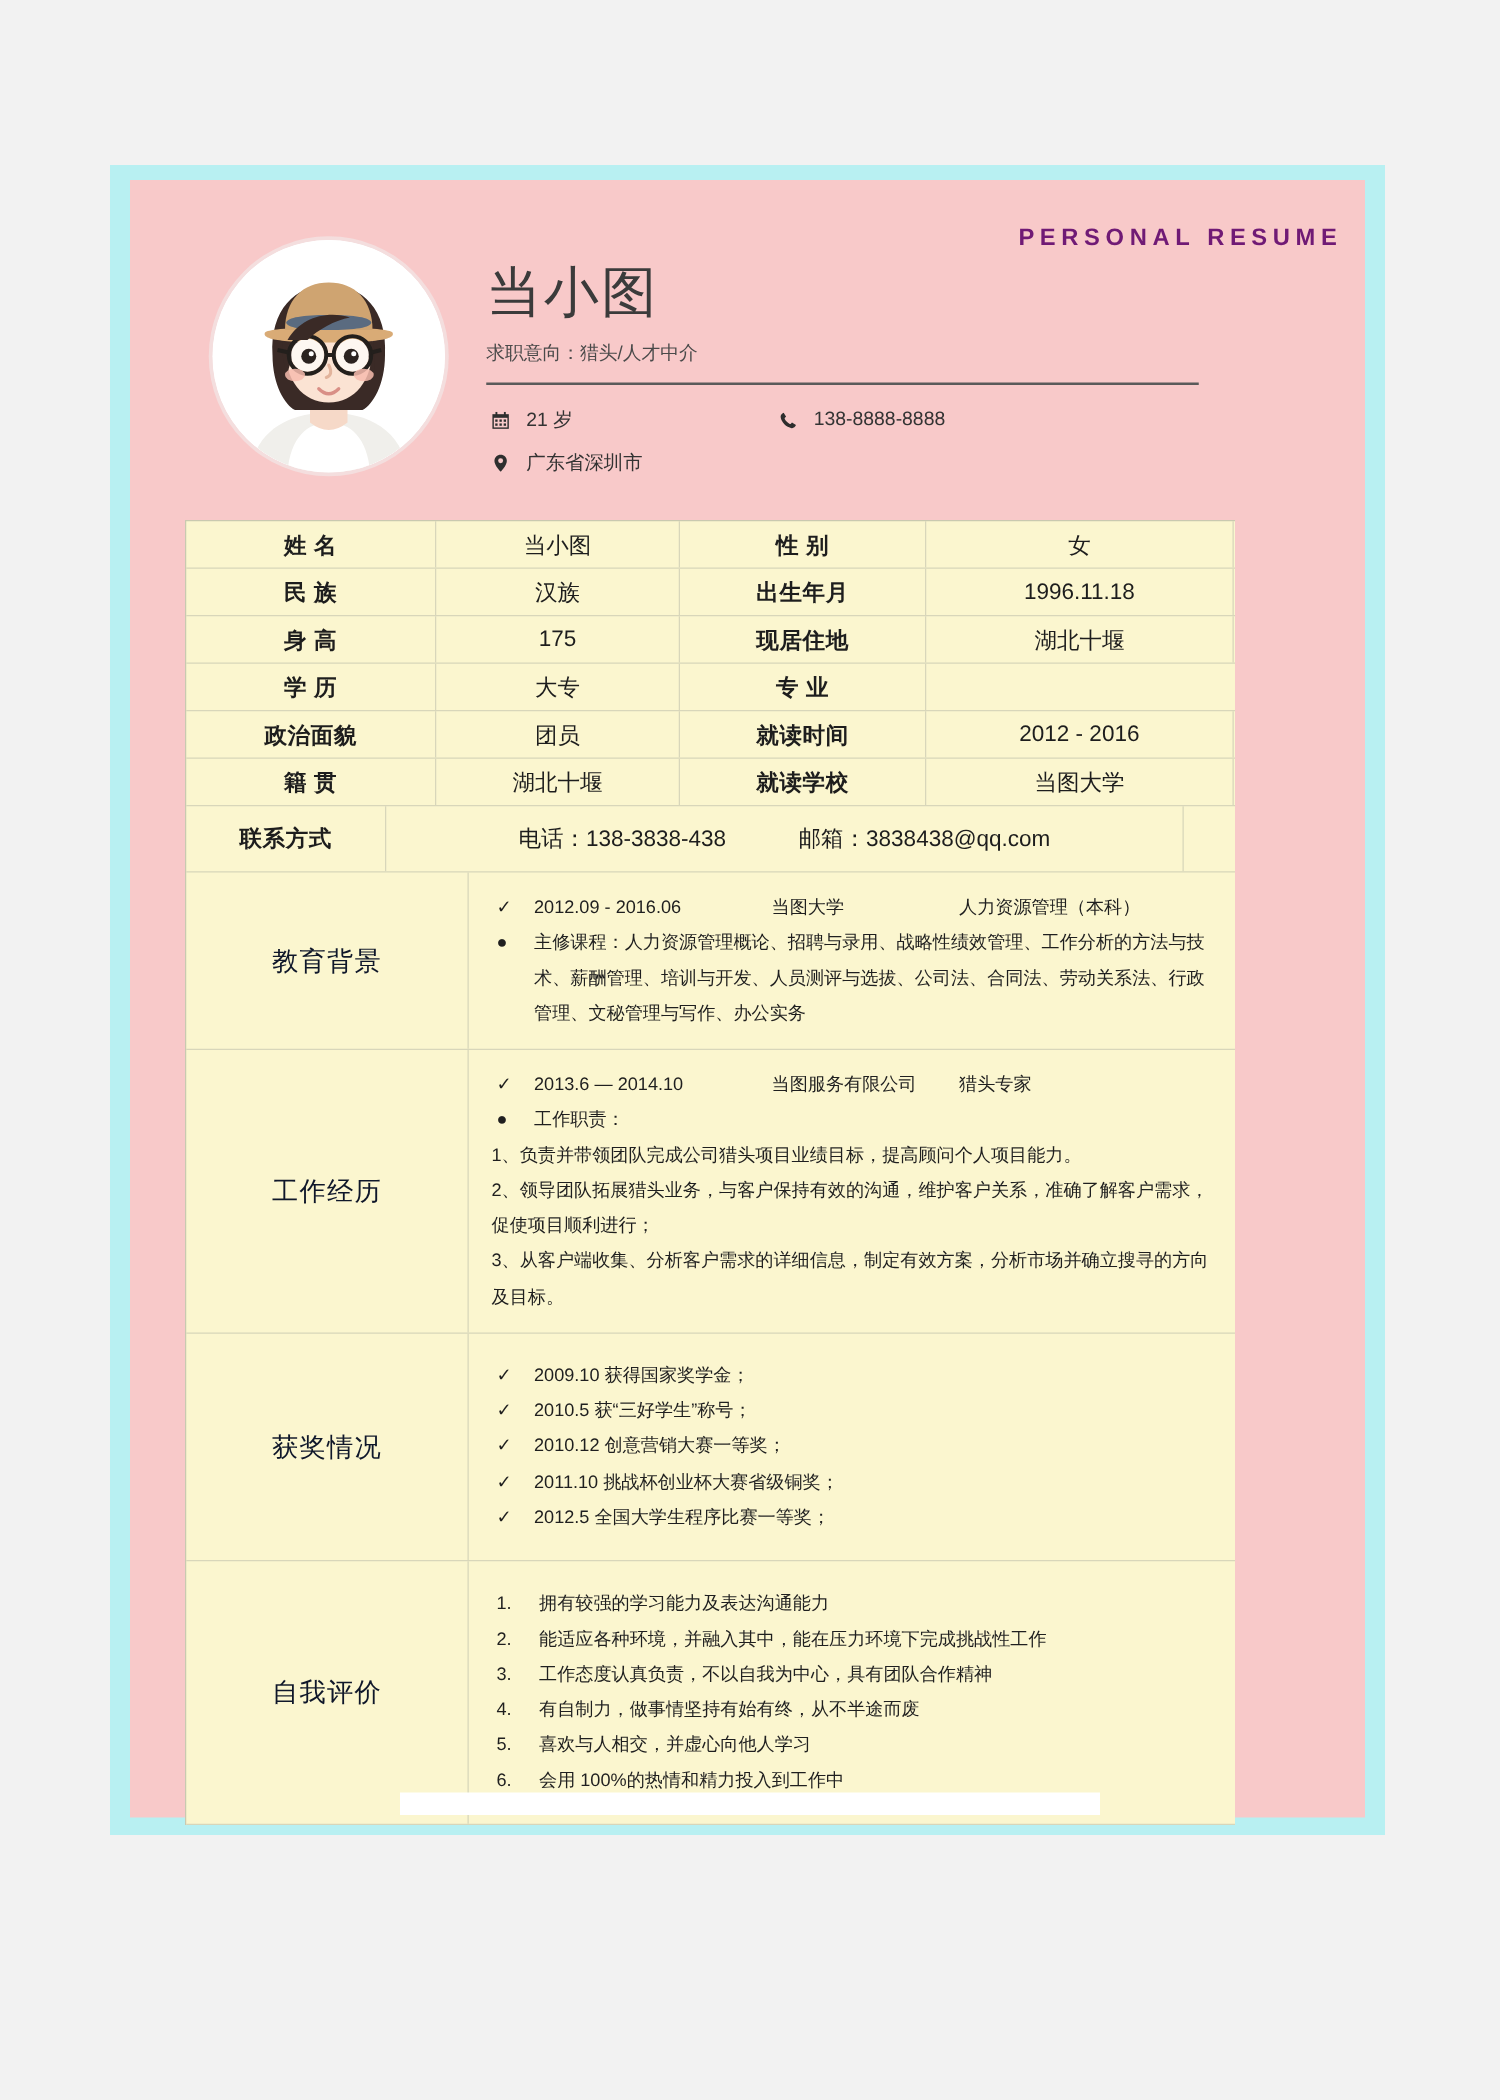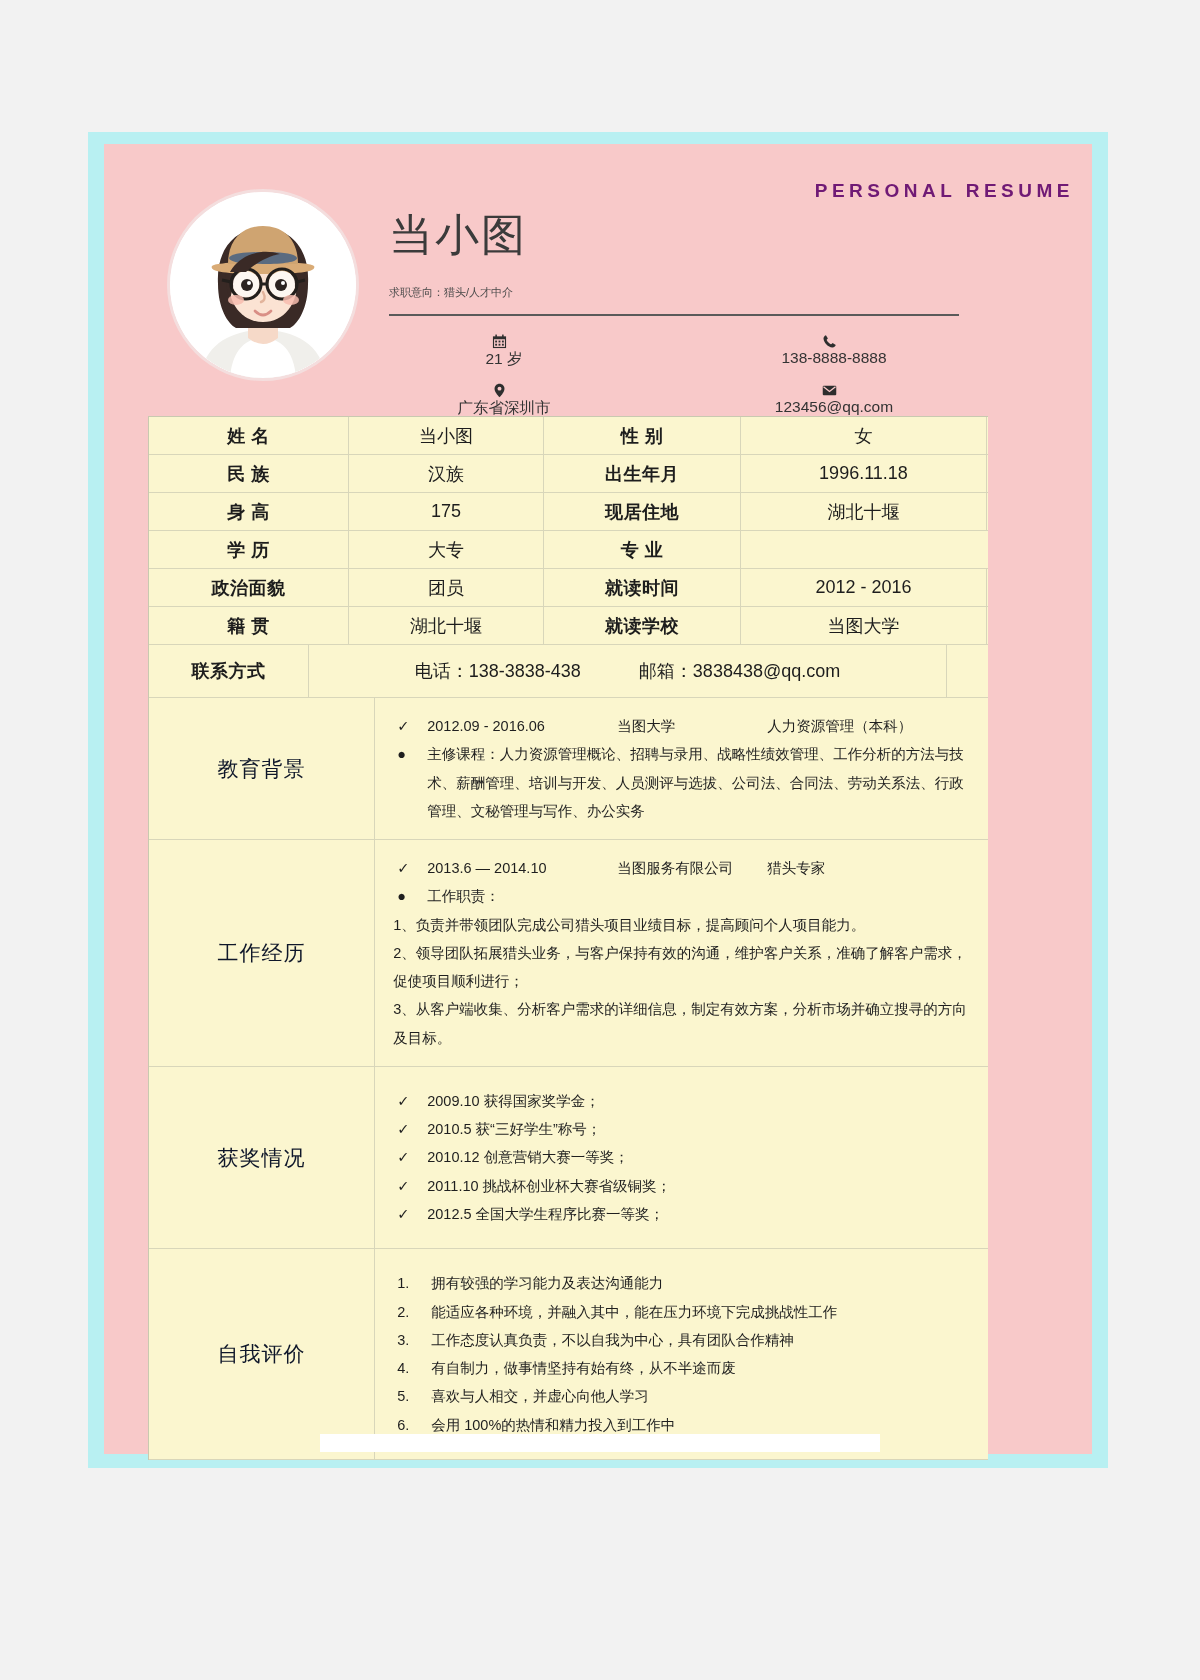--- a/index.html
+++ b/index.html
@@ -83,42 +83,41 @@
     top: 66px;
     width: 660px;
   }
   .person-name {
     font-size: 44px;
     color: #3b3b3b;
     letter-spacing: 2px;
     line-height: 1.15;
   }
   .job-intent {
-    margin-top: 24px;
-    font-size: 11px;
+    margin-top: 12px;
+    font-size: 15px;
     color: #4a4a4a;
   }
   .rule {
     margin-top: 14px;
     width: 570px;
     height: 2px;
     background: #5a5a5a;
   }
   .contact-grid {
     margin-top: 18px;
     display: grid;
     grid-template-columns: 230px auto;
     row-gap: 13px;
   }
   .c-item {
     display: flex;
     align-items: center;
     font-size: 15.5px;
     color: #333;
-    flex-direction: column;
   }
   .c-ico {
     width: 22px;
     display: inline-flex;
     justify-content: center;
     align-items: center;
     margin-right: 10px;
     color: #2e2e2e;
   }
   .c-ico svg { display: block; }
@@ -310,29 +309,20 @@
         <div class="c-item">
           <span class="c-ico">
             <svg width="15" height="15" viewBox="0 0 16 16">
               <path d="M8 0.8 C5 0.8 2.7 3.1 2.7 6.1 C2.7 10 8 15.2 8 15.2 C8 15.2 13.3 10 13.3 6.1 C13.3 3.1 11 0.8 8 0.8 Z" fill="#2e2e2e"></path>
               <circle cx="8" cy="6" r="2.1" fill="#f8c9c9"></circle>
             </svg>
           </span>
           <span>广东省深圳市</span>
         </div>
 
-        <div class="c-item">
-          <span class="c-ico">
-            <svg width="15" height="15" viewBox="0 0 16 16">
-              <rect x="0.8" y="3" width="14.4" height="10" rx="1" fill="#2e2e2e"></rect>
-              <path d="M1.6 4 L8 9 L14.4 4" stroke="#f8c9c9" stroke-width="1.5" fill="none"></path>
-            </svg>
-          </span>
-          <span>123456@qq.com</span>
-        </div>
 
       </div>
     </div>
   </div>
 
   <div class="sheet-table">
 
     <div class="row">
       <div class="cell lbl w-label">姓    名</div>
       <div class="cell w-value">当小图</div>

